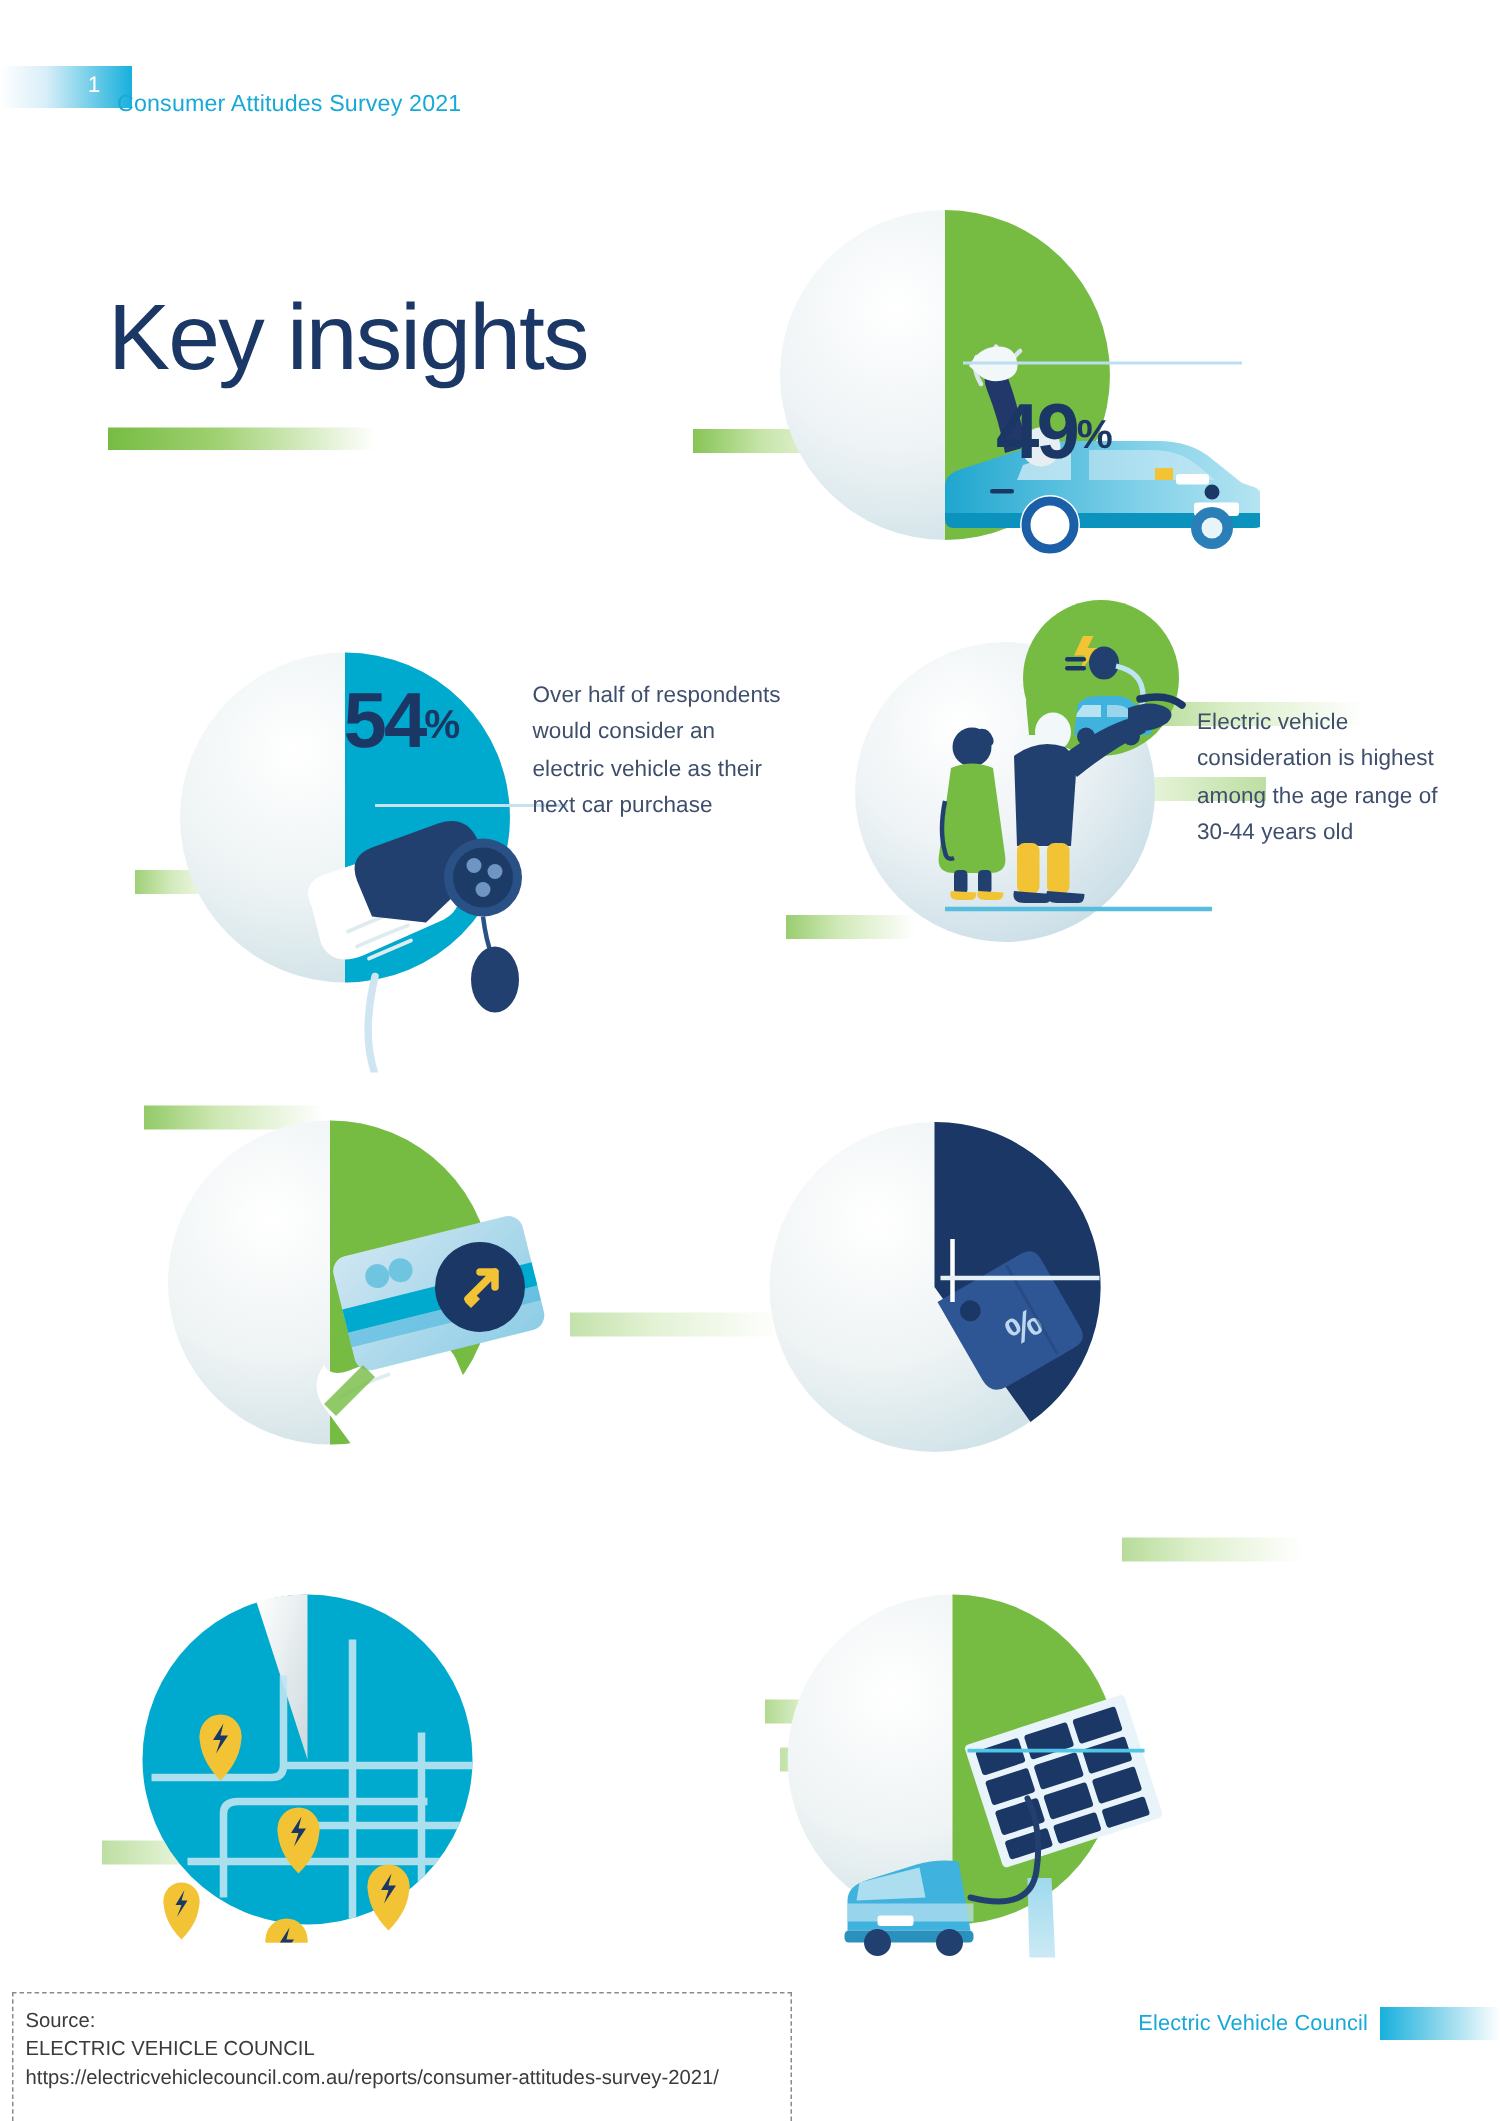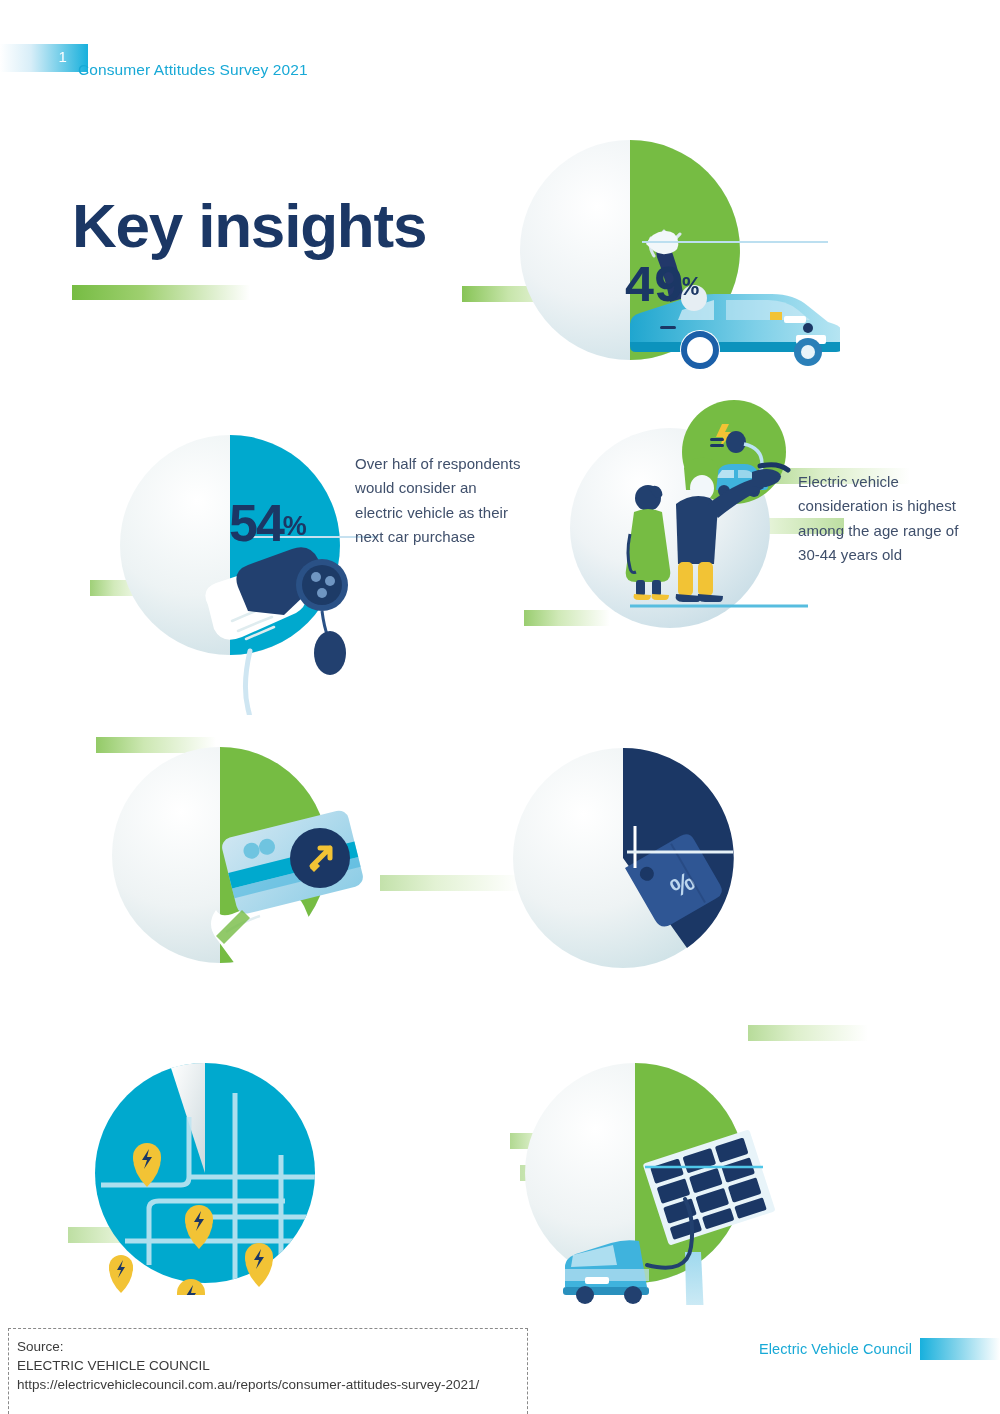--- a/index.html
+++ b/index.html
@@ -48,21 +48,21 @@
     font-size: 15.5px;
     color: #18a9d6;
     letter-spacing: .1px;
     white-space: nowrap;
   }
 
   
   .title-wrap { position: absolute; left: 72px; top: 195px; }
   .title {
     font-size: 62px;
-    font-weight: bold;
+    font-weight: normal;
     color: #1b3765;
     letter-spacing: -1.2px;
     line-height: 1;
   }
   .title-rule {
     margin-top: 28px;
     width: 178px; height: 15px;
     background: linear-gradient(to right, #76bc43 0%, #9fd070 40%, #ffffff 100%);
   }
 
@@ -187,21 +187,21 @@
       <g transform="translate(126,110)">
         <path d="M34 62 Q30 40 22 20 Q18 10 24 6 Q32 2 36 12 Q44 34 48 58 Z" fill="#22386a"></path>
         <ellipse cx="58" cy="58" rx="13" ry="13" fill="#e6eef3"></ellipse>
         <path d="M18 16 q-6 -10 -3 -18 M26 10 q-2 -12 2 -19 M34 10 q4 -11 10 -16" stroke="#d9e6ee" stroke-width="3" fill="none" stroke-linecap="round"></path>
         <path d="M10 4 q6 -12 18 -13 q12 -1 14 10 q2 9 -7 12 q-10 3 -17 -2 Z" fill="#f2f7fa"></path>
       </g>
 
       <line x1="132" y1="112" x2="318" y2="112" stroke="#bcdff0" stroke-width="2"></line>
     </svg>
 
-    <div class="pct navy" style="left:624px; top:142px;font-family:Liberation Mono, monospace;">
+    <div class="pct navy" style="left:664px; top:142px;">
       <span class="num">49</span><span class="sym">%</span>
     </div>
 
   </div>
 
   <div class="block" style="left:0;top:415px;width:1000px;height:300px;">
     <div class="accentbar rev" style="left:90px; top:165px; width:60px; opacity:.8;"></div>
 
     <svg class="viz" style="left:120px; top:10px;" width="300" height="290" viewBox="0 0 300 290">
       <defs>
@@ -227,21 +227,21 @@
         <circle cx="92" cy="16" r="5" fill="#6f96c2"></circle>
         <circle cx="84" cy="28" r="5" fill="#6f96c2"></circle>
         <path d="M84 46 q2 16 6 26" stroke="#2a5186" stroke-width="3" fill="none"></path>
         <ellipse cx="92" cy="88" rx="16" ry="22" fill="#22406f"></ellipse>
       </g>
 
       <path d="M130 226 q-8 34 -2 58 q6 20 -6 34" stroke="#cfe6f2" stroke-width="5" fill="none" stroke-linecap="round"></path>
       <line x1="130" y1="112" x2="258" y2="112" stroke="#c6e1f0" stroke-width="2"></line>
     </svg>
 
-    <div class="pct navy" style="left:229px; top:40px;margin-top:42px;">
+    <div class="pct navy" style="left:229px; top:40px;">
       <span class="num">54</span><span class="sym">%</span>
     </div>
 
     <div class="body-text" style="left:355px; top:450px; width:168px; position:absolute;"></div>
   </div>
   <div class="body-text" style="left:355px; top:452px; width:168px;">Over half of respondents would consider an electric vehicle as their next car purchase</div>
 
   <div class="block" style="left:0;top:400px;width:977px;height:260px;margin-left:32px;">
     <div class="accentbar rev" style="left:492px; top:210px; width:86px; opacity:.85;"></div>
     <div class="accentbar" style="left:692px; top:118px; width:120px; opacity:.55;"></div>

